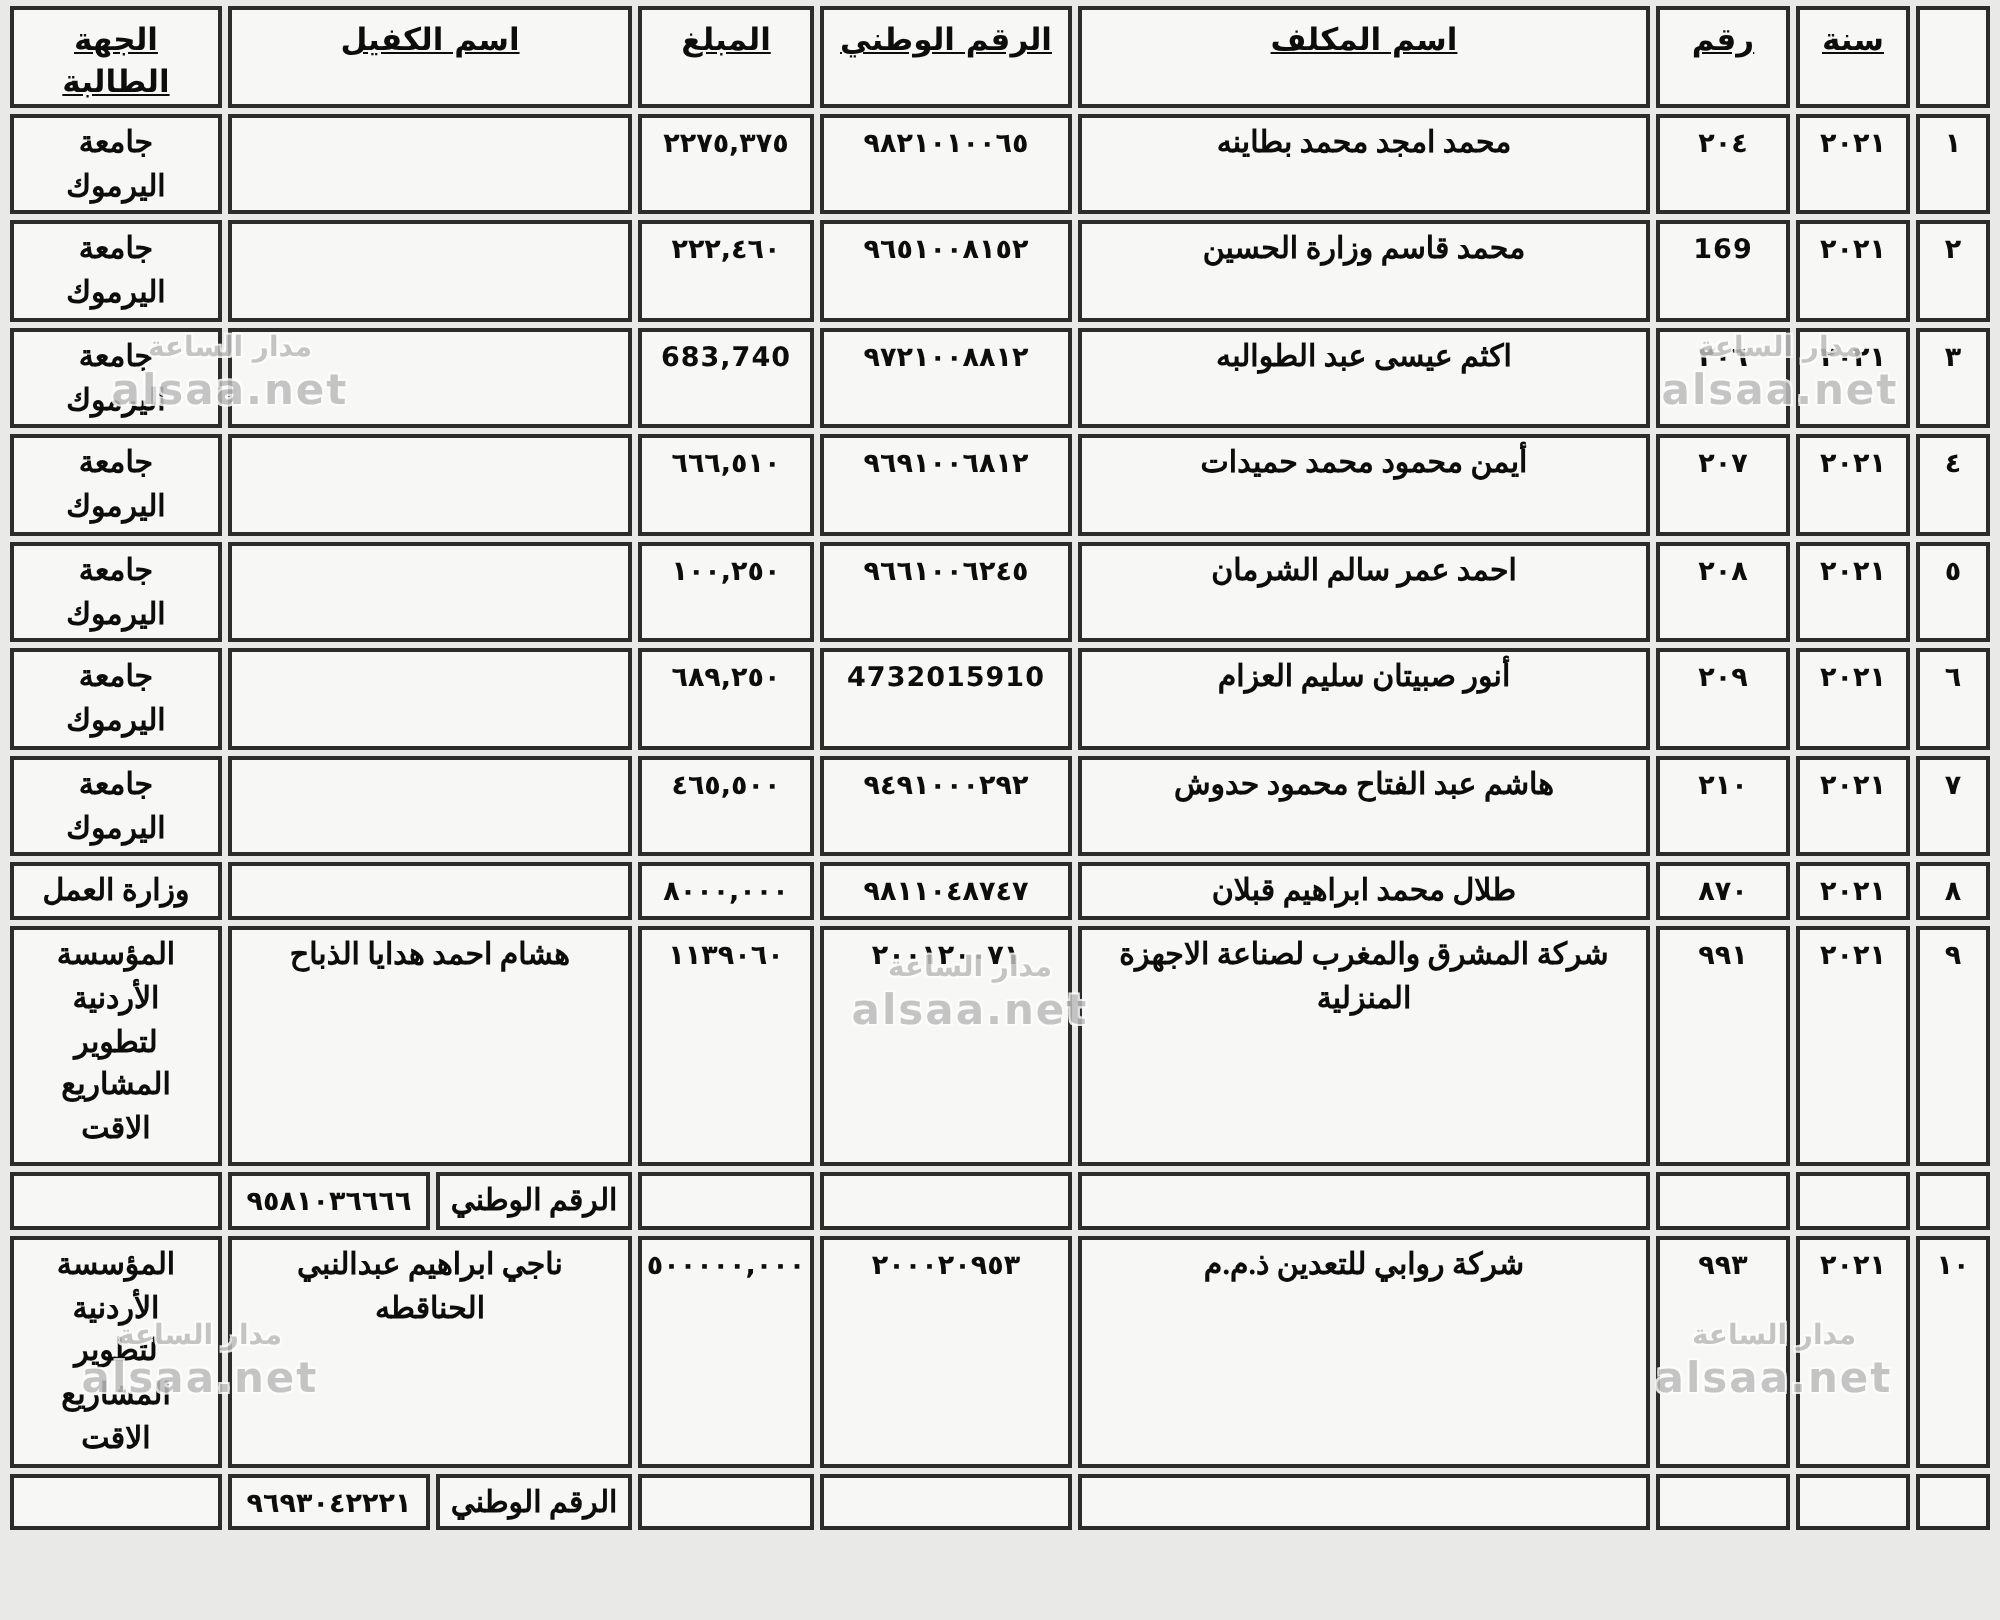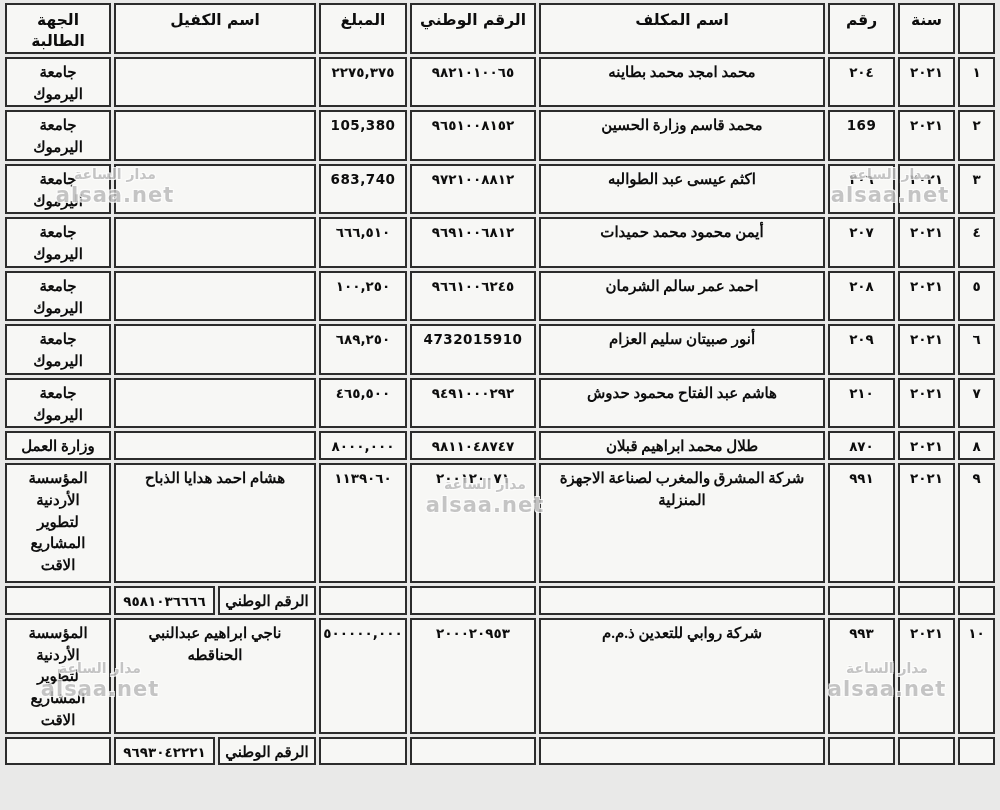--- a/index.html
+++ b/index.html
@@ -25,21 +25,21 @@
     color:#0d0d0d;
     font-weight:bold;
     text-align:center;
     vertical-align:top;
     padding:3px 2px 0 2px;
     overflow:hidden;
   }
   .txt{font-size:15px;line-height:1.45;font-family:Liberation Serif, serif;}
   .num{font-size:13.5px;line-height:1.5;letter-spacing:.5px;}
   .pre{white-space:pre-line;}
-  th{font-size:15.5px;line-height:1.35;padding-top:5px;white-space:pre-line;}
+  th{font-size:15.5px;line-height:1.35;padding-top:5px;white-space:pre-line;text-decoration:underline;}
   
   .wm{
     position:absolute;
     text-align:center;
     color:#bcbcbc;
     opacity:.85;
     font-weight:bold;
     pointer-events:none;
     text-shadow:1px 1px 0 #fdfdfd,-1px -1px 0 #fdfdfd,1px -1px 0 #fdfdfd,-1px 1px 0 #fdfdfd;
     z-index:5;
@@ -92,21 +92,21 @@
         <td class="txt pre" colspan="2"></td>
         <td class="txt pre">جامعة
 اليرموك</td>
       </tr>
       <tr style="height: 46px;">
         <td class="num">٢</td>
         <td class="num">٢٠٢١</td>
         <td class="num">169</td>
         <td class="txt pre">محمد قاسم وزارة الحسين</td>
         <td class="num">٩٦٥١٠٠٨١٥٢</td>
-        <td class="num">105,380</td>
+        <td class="num">٢٢٢,٤٦٠</td>
         <td class="txt pre" colspan="2"></td>
         <td class="txt pre">جامعة
 اليرموك</td>
       </tr>
       <tr style="height: 46px;">
         <td class="num">٣</td>
         <td class="num">٢٠٢١</td>
         <td class="num">٢٠٦</td>
         <td class="txt pre">اكثم عيسى عبد الطوالبه</td>
         <td class="num">٩٧٢١٠٠٨٨١٢</td>

